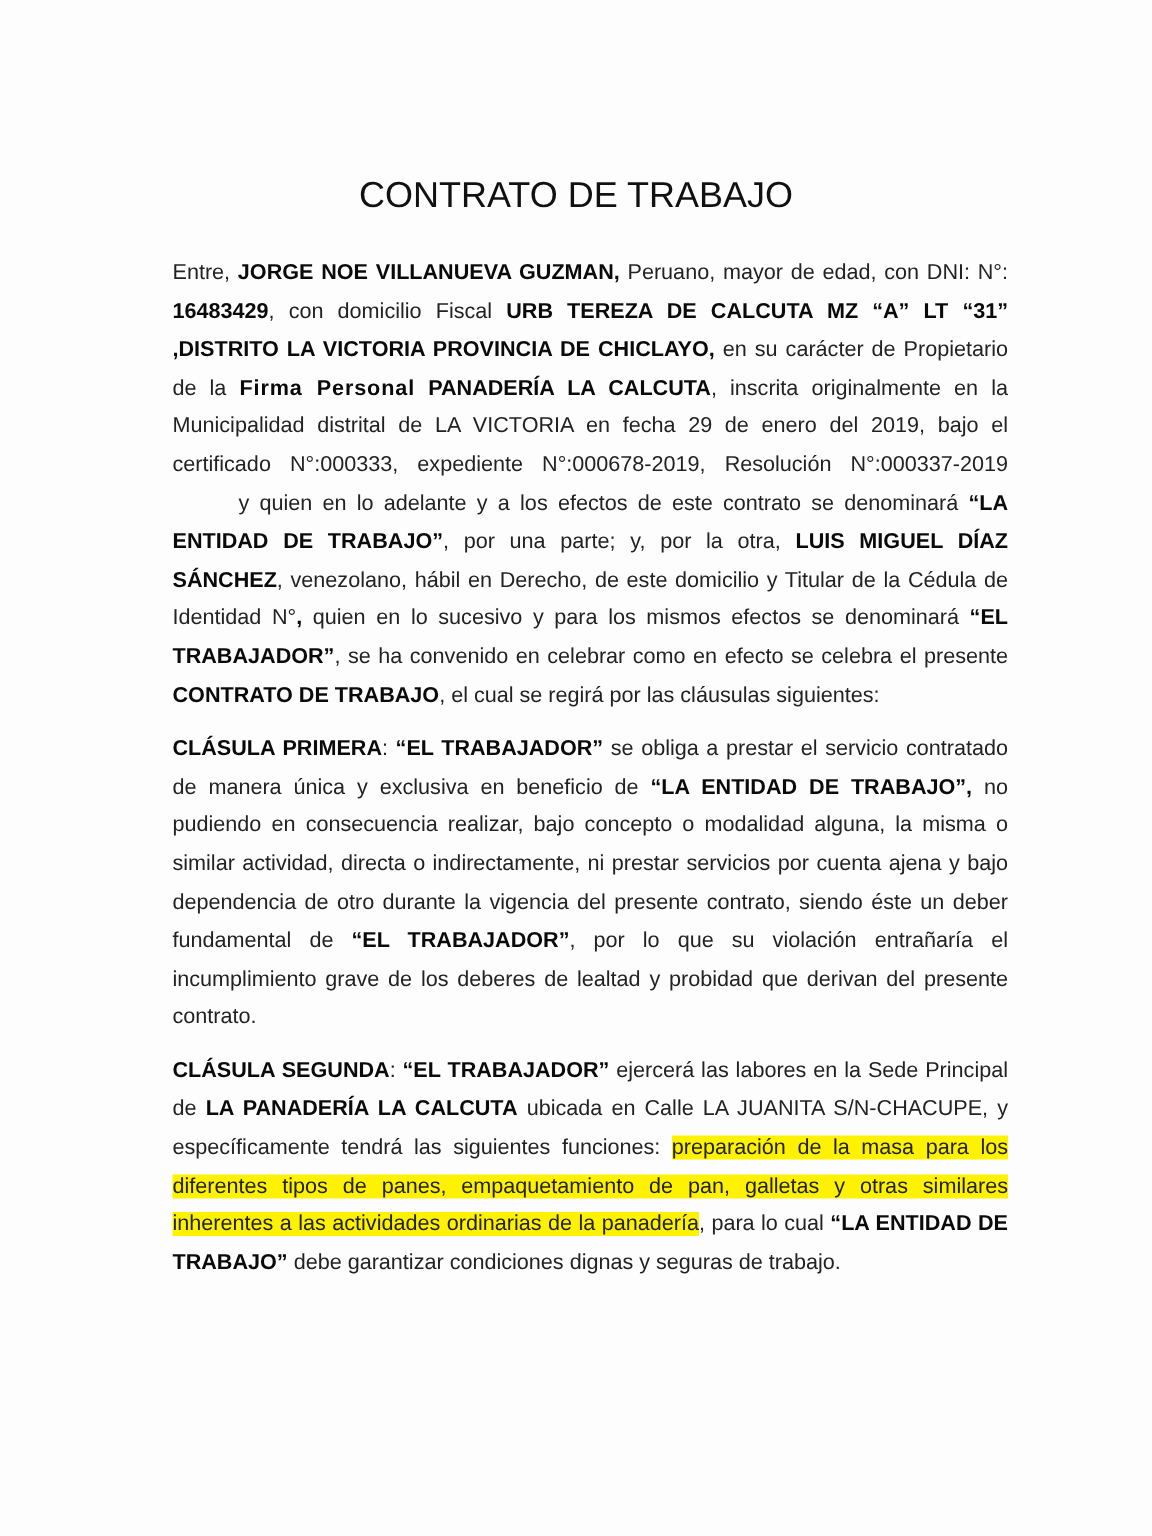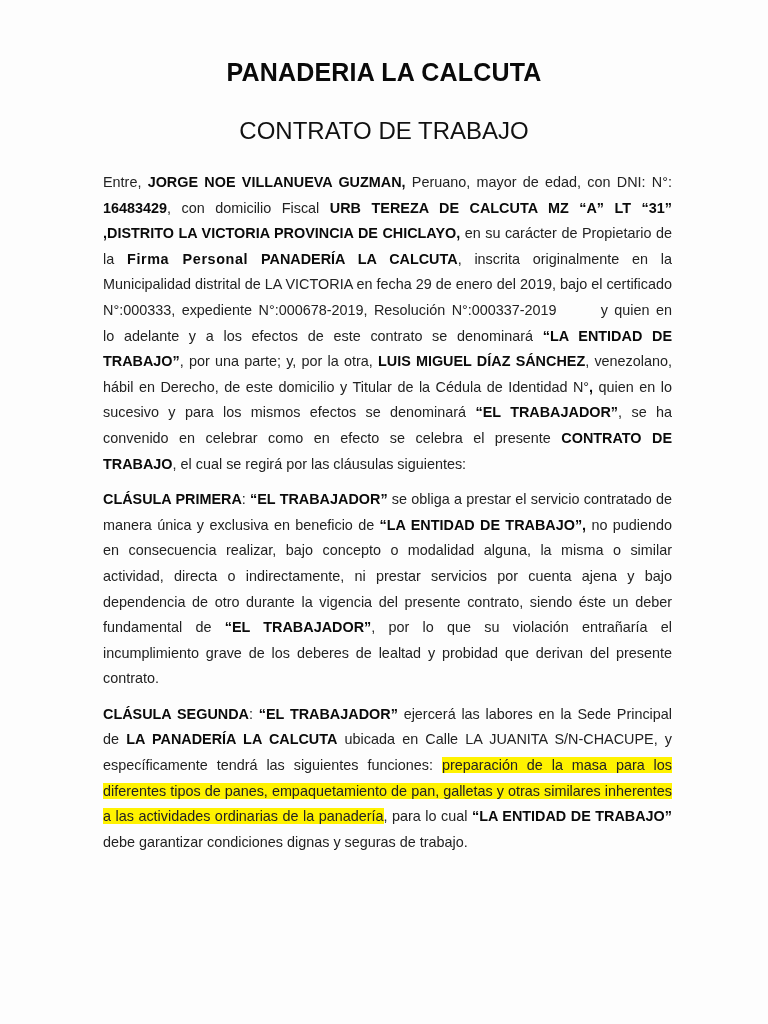--- a/index.html
+++ b/index.html
@@ -47,40 +47,39 @@
       position: absolute;
       left: 103px;
       top: 170px;
       width: 569px;
       font-size: 14.4px;
       line-height: 25.6px;
       text-align: justify;
       color: #222222;
     }
     .body p {
-      margin: 0 0 10px 0;
+      margin: 0 0 10px 12px;
     }
     .body b {
       color: #0a0a0a;
       font-weight: bold;
     }
     .hl {
       background: #fff200;
     }
     .spacer {
       display: inline-block;
       width: 44px;
     }
   </style>
 </head>
 <body>
 
 <div class="page">
 
-  <div class="title">PANADERIA LA CALCUTA</div>
   <div class="subtitle">CONTRATO DE TRABAJO</div>
 
   <div class="body">
 
     <p><span>Entre, </span><b>JORGE NOE VILLANUEVA GUZMAN,</b><span> Peruano, mayor de edad, con DNI:  N°: </span><b>16483429</b><span>, con domicilio Fiscal </span><b>URB TEREZA DE CALCUTA MZ “A” LT “31” ,DISTRITO LA VICTORIA PROVINCIA DE CHICLAYO,</b><span> en su carácter de Propietario de la </span><b style="letter-spacing:0.6px">Firma Personal</b><span> </span><b>PANADERÍA LA CALCUTA</b><span>, inscrita originalmente en la Municipalidad distrital de LA VICTORIA en fecha 29 de enero del 2019, bajo el certificado N°:000333, expediente N°:000678-2019, Resolución N°:000337-2019</span><span class="spacer"></span><span>y quien en lo adelante y a los efectos de este contrato se denominará </span><b>“LA ENTIDAD DE TRABAJO”</b><span>, por una parte; y, por la otra, </span><b>LUIS MIGUEL DÍAZ SÁNCHEZ</b><span>, venezolano, hábil en Derecho, de este domicilio y Titular de la Cédula de Identidad N°</span><b>,</b><span> quien en lo sucesivo y para los mismos efectos se denominará </span><b>“EL TRABAJADOR”</b><span>, se ha convenido en celebrar como en efecto se celebra el presente </span><b>CONTRATO DE TRABAJO</b><span>, el cual se regirá por las cláusulas siguientes:</span></p>
 
     <p><b>CLÁSULA PRIMERA</b><span>: </span><b>“EL TRABAJADOR”</b><span> se obliga a prestar el servicio contratado de manera única y exclusiva en beneficio de </span><b>“LA ENTIDAD DE TRABAJO”,</b><span> no pudiendo en consecuencia realizar, bajo concepto o modalidad alguna, la misma o similar actividad, directa o indirectamente, ni prestar servicios por cuenta ajena y bajo dependencia de otro durante la vigencia del presente contrato, siendo éste un deber fundamental de </span><b>“EL TRABAJADOR”</b><span>, por lo que su violación entrañaría el incumplimiento grave de los deberes de lealtad y probidad que derivan del presente contrato.</span></p>
 
     <p><b>CLÁSULA SEGUNDA</b><span>: </span><b>“EL TRABAJADOR”</b><span> ejercerá las labores en la Sede Principal de </span><b>LA PANADERÍA LA CALCUTA</b><span> ubicada en Calle LA JUANITA S/N-CHACUPE, y específicamente tendrá las siguientes funciones: </span><span class="hl">preparación de la masa para los diferentes tipos de panes, empaquetamiento de pan, galletas y otras similares inherentes a las actividades ordinarias de la panadería</span><span>, para lo cual </span><b>“LA ENTIDAD DE TRABAJO”</b><span> debe garantizar condiciones dignas y seguras de trabajo.</span></p>
 

